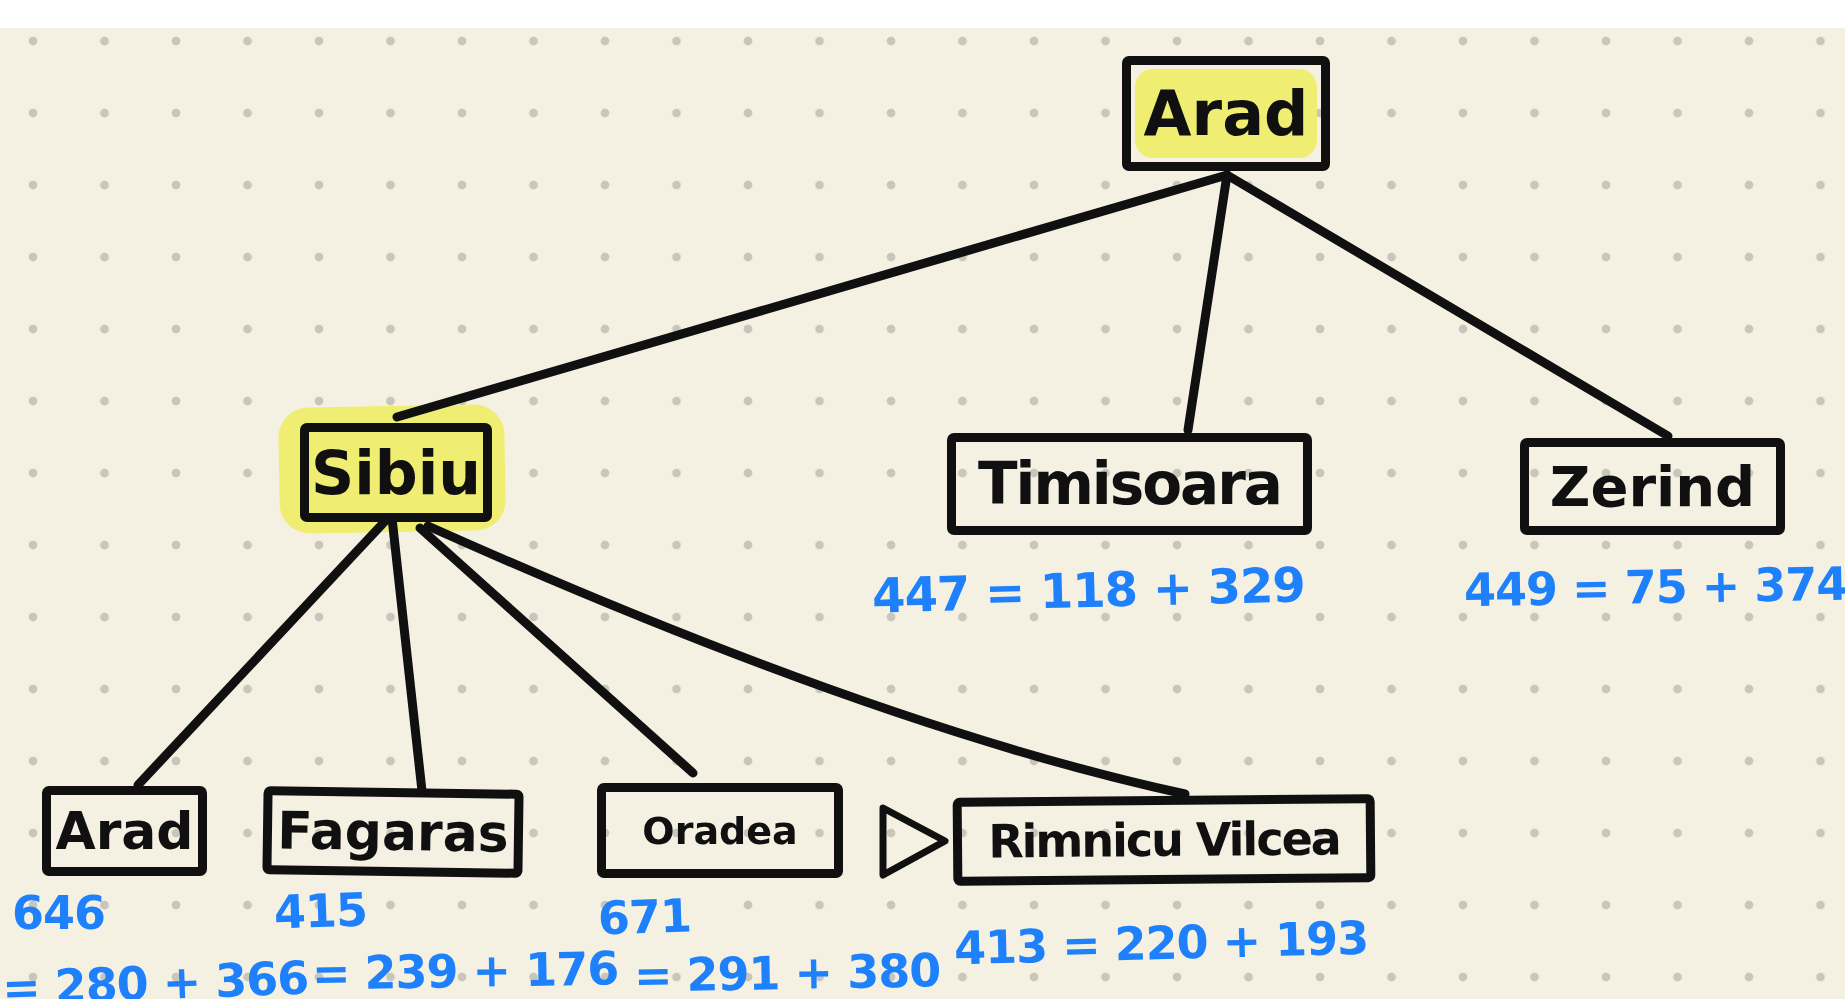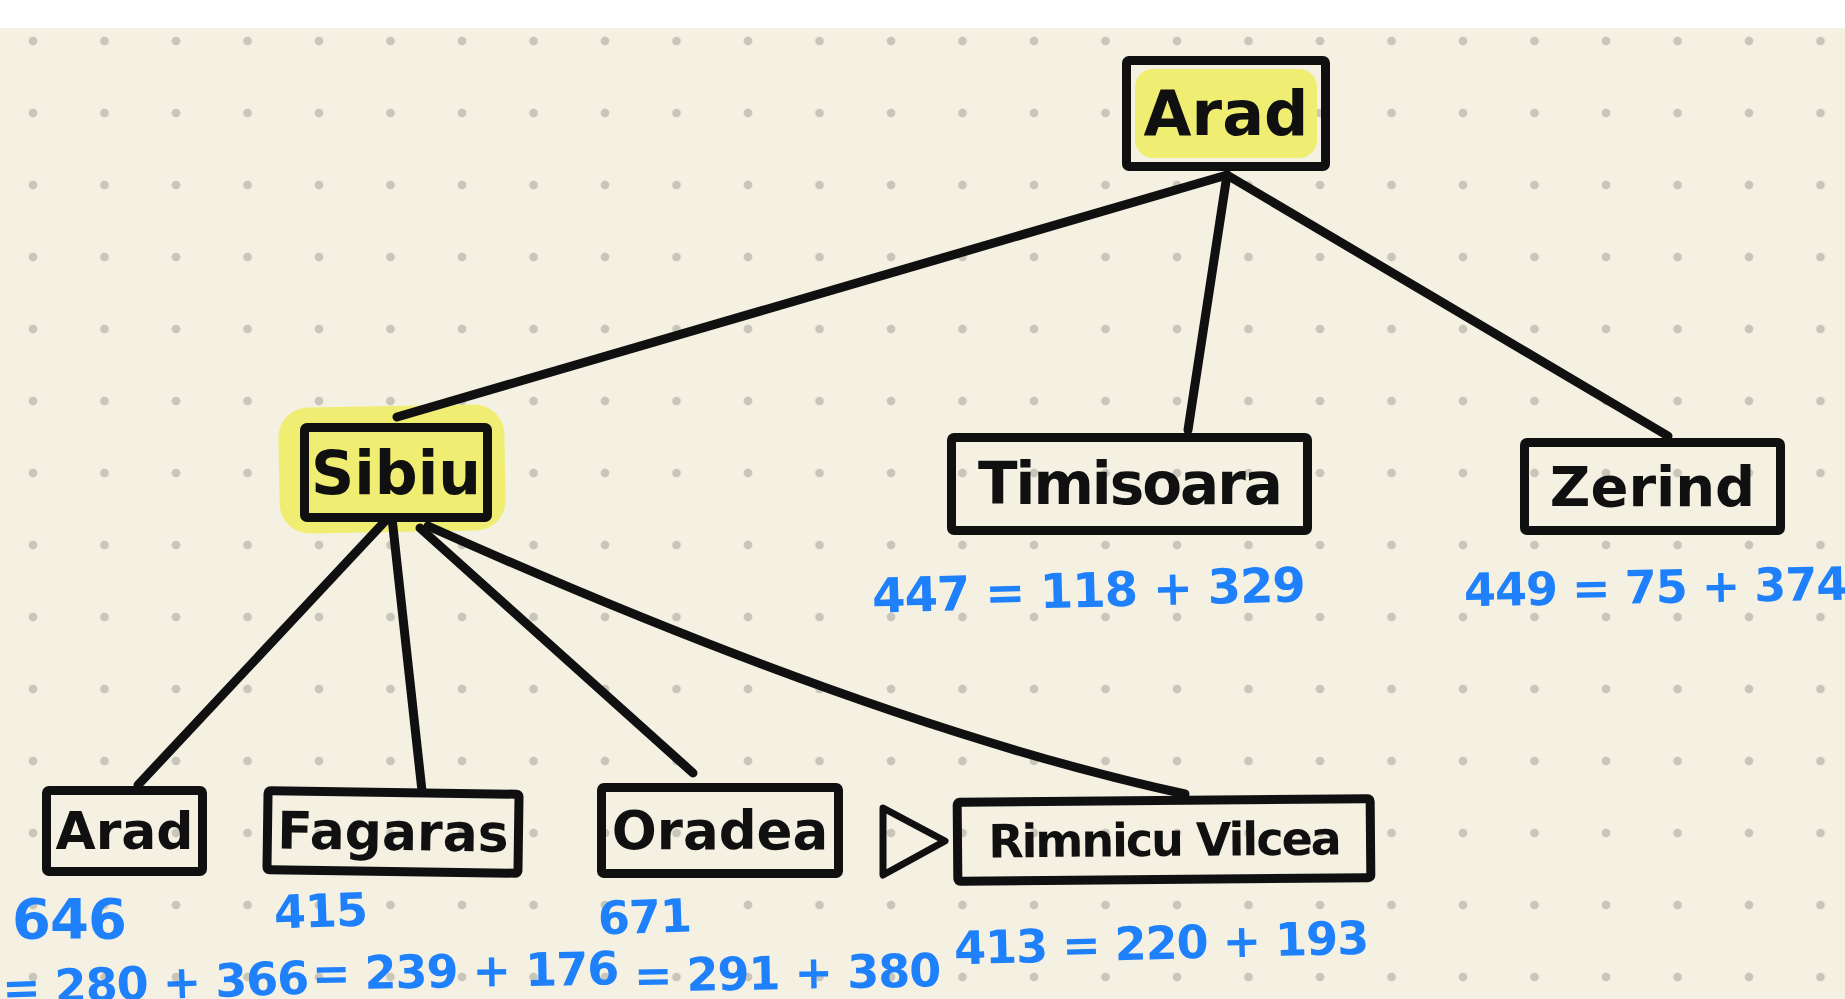--- a/index.html
+++ b/index.html
@@ -36,27 +36,27 @@
     color:#1f80fb;font-weight:700;white-space:nowrap;
     letter-spacing:-1px;
   }
   
   .n-root    {left:1122px;top:28px; width:208px;height:115px;font-size:62px;}
   .n-sibiu   {left:300px; top:395px;width:192px;height:99px; font-size:60px;}
   .n-timisoara{left:947px;top:405px;width:365px;height:102px;font-size:58px;letter-spacing:-2px;}
   .n-zerind  {left:1520px;top:410px;width:265px;height:97px; font-size:56px;}
   .n-arad2   {left:42px;  top:758px;width:165px;height:90px; font-size:52px;}
   .n-fagaras {left:263px; top:760px;width:260px;height:88px; font-size:52px;transform:rotate(0.8deg);}
-  .n-oradea  {left:597px; top:755px;width:246px;height:95px; font-size:53px;}
+  .n-oradea  {left:597px; top:755px;width:246px;height:95px; font-size:38px;}
   .n-rimnicu {left:953px; top:768px;width:422px;height:88px; font-size:46px;letter-spacing:-2px;transform:rotate(-0.5deg);}
   .blob-sibiu{left:279px;top:378px;width:226px;height:126px;border-radius:30px;transform:rotate(-1deg);}
   
   .a-timisoara{left:872px; top:534px;font-size:48px;transform:rotate(-1.5deg);}
   .a-zerind  {left:1464px;top:532px;font-size:46px;transform:rotate(-1deg);}
-  .a-arad2-1 {left:12px;  top:858px;font-size:56px;}
+  .a-arad2-1 {left:12px;  top:858px;font-size:46px;}
   .a-arad2-2 {left:2px;   top:928px;font-size:46px;transform:rotate(-2deg);}
   .a-fagaras-1{left:274px;top:856px;font-size:46px;transform:rotate(-2deg);}
   .a-fagaras-2{left:312px;top:916px;font-size:46px;transform:rotate(-1deg);}
   .a-oradea-1{left:598px; top:862px;font-size:46px;transform:rotate(-2deg);}
   .a-oradea-2{left:634px; top:918px;font-size:46px;transform:rotate(-1deg);}
   .a-rimnicu {left:954px; top:888px;font-size:46px;transform:rotate(-1.5deg);}
 </style>
 </head>
 <body>
 

